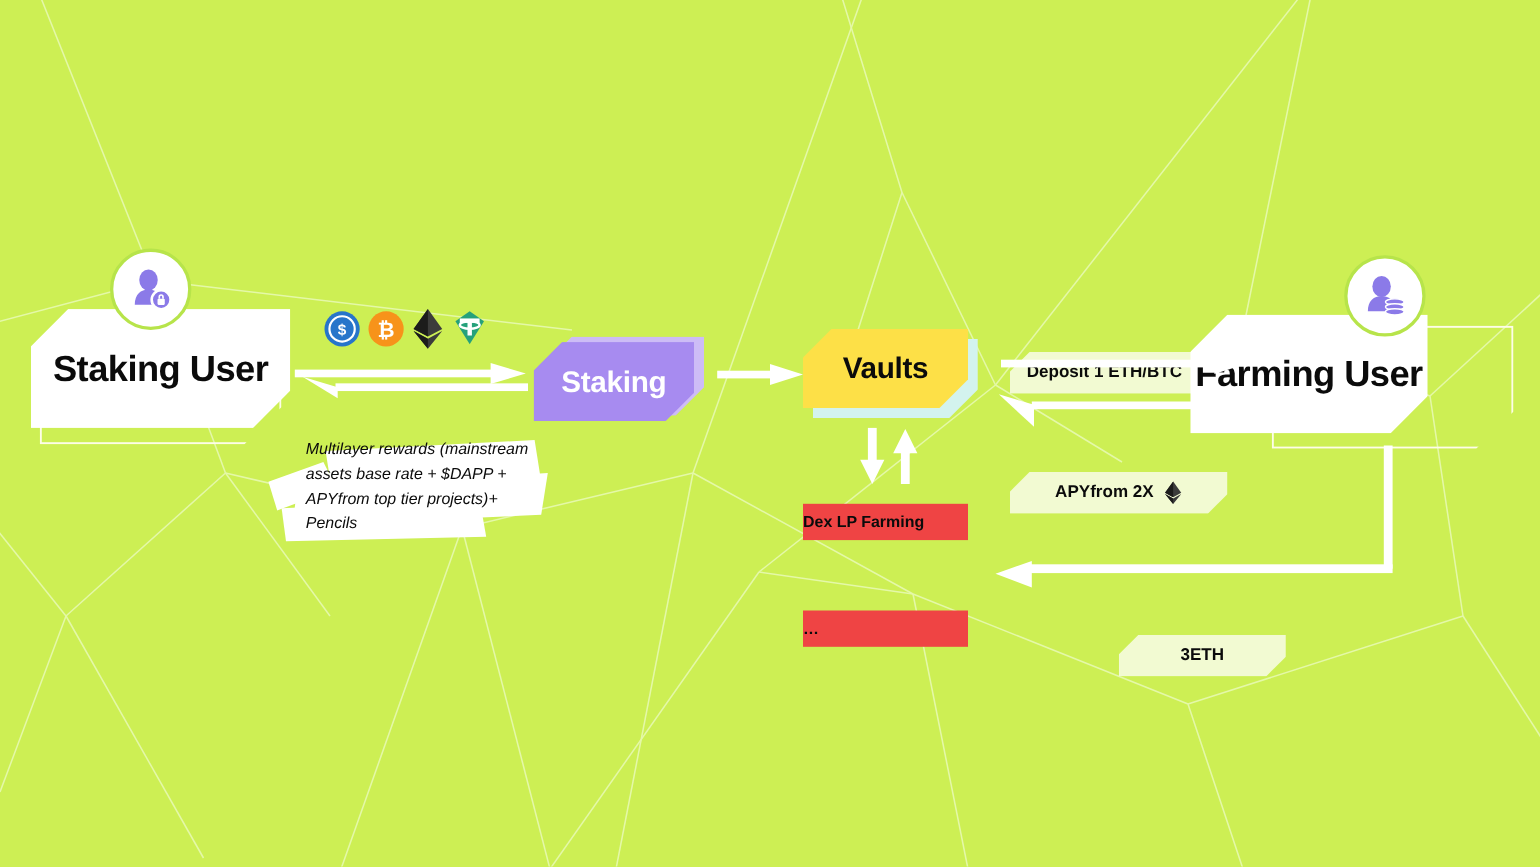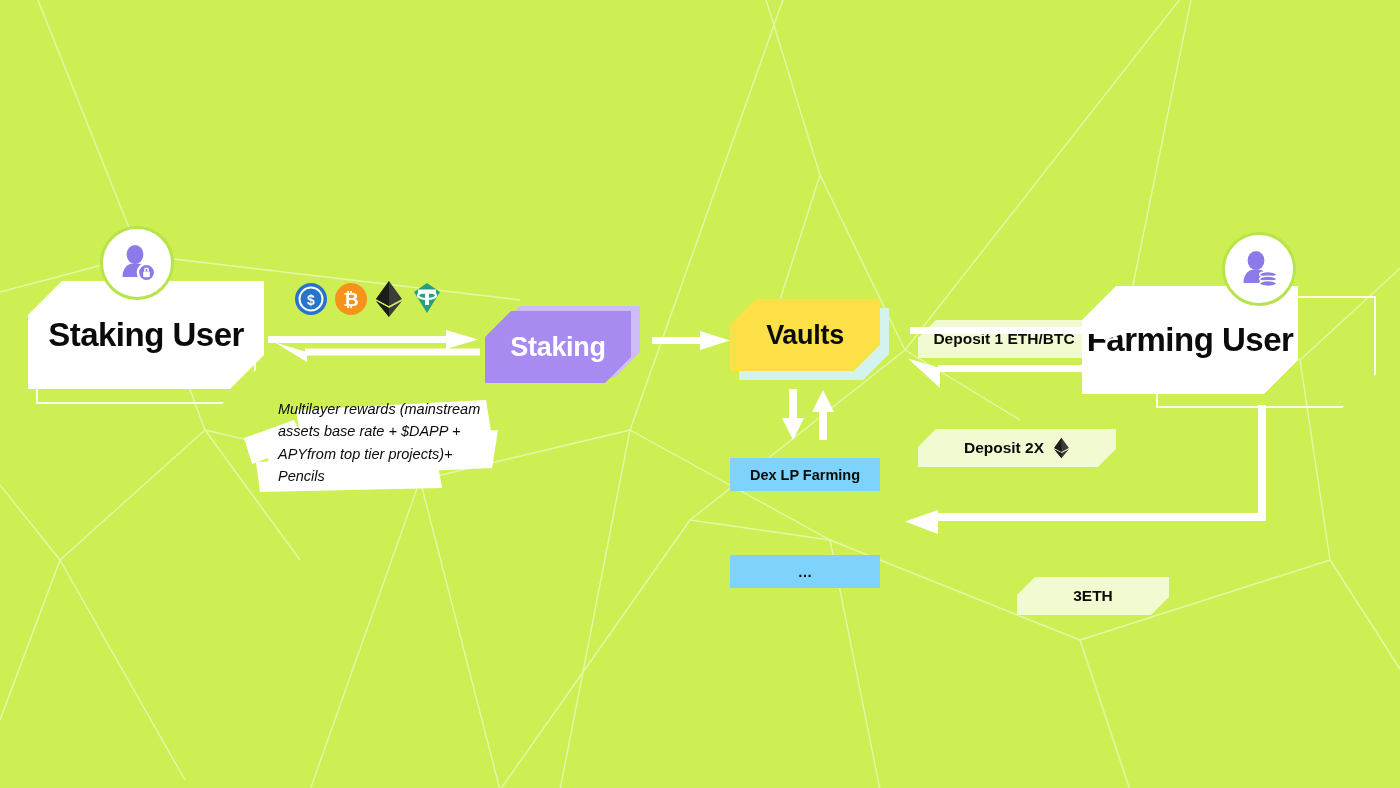--- a/index.html
+++ b/index.html
@@ -79,24 +79,23 @@
   .proc-label {
     font-size: 27px;
     font-weight: 700;
     letter-spacing: -0.3px;
     white-space: nowrap;
   }
 
   
   .sub-box {
     position: absolute;
-    background: #7dd3fc;
-    display: flex;
-    align-items: center;
-    justify-content: center;
+    background: #ef4444;
+    display: flex;
+    align-items: center;
   }
   .sub-box-label {
     font-size: 14.5px;
     font-weight: 700;
     color: #0b0b0b;
     white-space: nowrap;
   }
 
   
   .tag-box {
@@ -250,21 +249,21 @@
     <span class="tag-label">Deposit 1 ETH/BTC</span>
     <svg width="17" height="22" viewBox="0 0 30 38">
       <polygon points="15,1 28,19 15,26 2,19" fill="#3c3c3b"></polygon>
       <polygon points="15,1 2,19 15,26" fill="#1c1c1b"></polygon>
       <polygon points="15,28 28,21 15,37 2,21" fill="#3c3c3b"></polygon>
       <polygon points="15,28 2,21 15,37" fill="#1c1c1b"></polygon>
     </svg>
   </div>
 
   <div class="tag-box" style="left:918px; top:389px; width:198px; height:38px;">
-    <span class="tag-label">Deposit 2X</span>
+    <span class="tag-label">APYfrom 2X</span>
     <svg width="17" height="22" viewBox="0 0 30 38">
       <polygon points="15,1 28,19 15,26 2,19" fill="#3c3c3b"></polygon>
       <polygon points="15,1 2,19 15,26" fill="#1c1c1b"></polygon>
       <polygon points="15,28 28,21 15,37 2,21" fill="#3c3c3b"></polygon>
       <polygon points="15,28 2,21 15,37" fill="#1c1c1b"></polygon>
     </svg>
   </div>
 
   <div class="tag-box" style="left:1017px; top:537px; width:152px; height:38px;">
     <span class="tag-label">3ETH</span>

